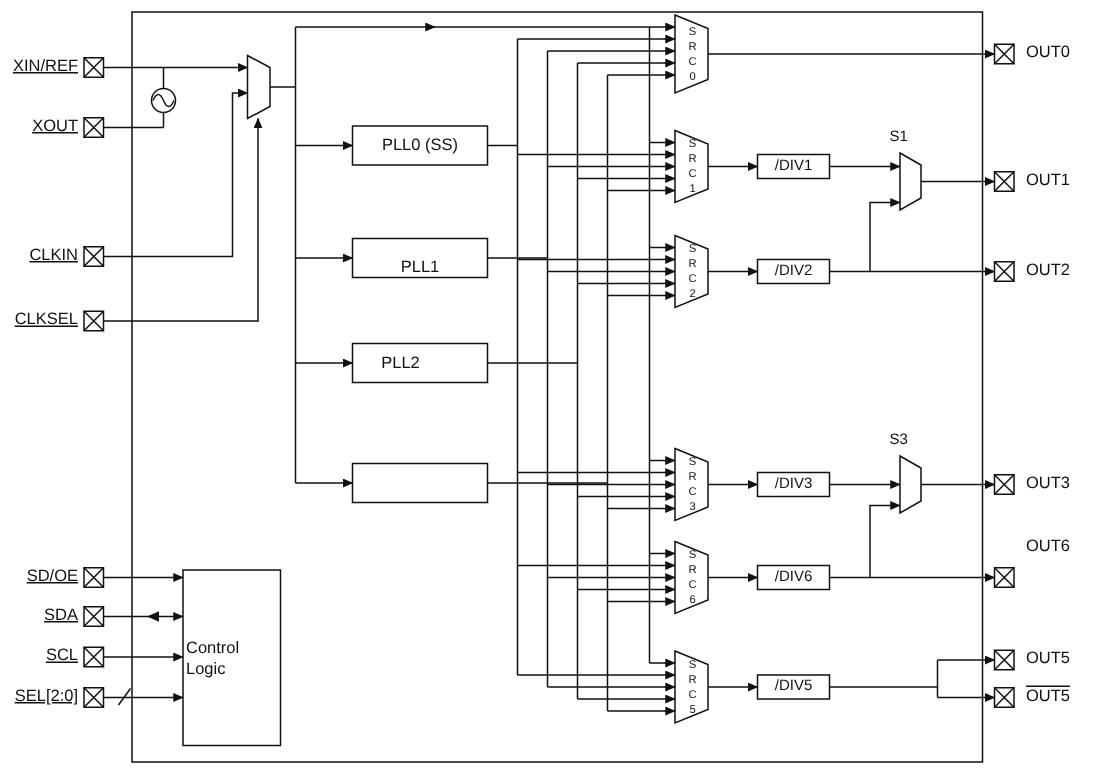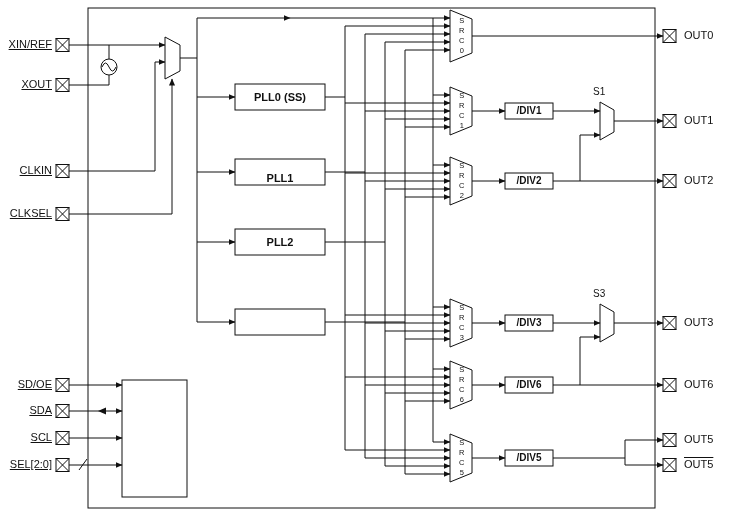--- a/index.html
+++ b/index.html
@@ -3,21 +3,21 @@
 <meta charset="utf-8">
 <style>
   html,body{margin:0;padding:0;background:#ffffff;}
   .stage{position:relative;width:731px;height:516px;background:#ffffff;
          font-family:"Liberation Sans",sans-serif;color:#111111;overflow:hidden;}
   .stage svg{position:absolute;left:0;top:0;}
   .lbl{position:absolute;font-size:11px;line-height:13px;white-space:nowrap;}
   .lbl-l{width:51px;text-align:right;left:1px;text-decoration:underline;}
   .lbl-r{left:684px;}
   .blk{position:absolute;display:flex;align-items:center;justify-content:center;
-       font-size:11px;text-align:left;line-height:14px;font-weight:bold;}
+       font-size:11px;text-align:left;line-height:14px;}
   .divlbl{font-size:10px;}
   .vlbl{position:absolute;writing-mode:vertical-rl;text-orientation:upright;
         font-size:7.5px;letter-spacing:1px;line-height:1;
         display:flex;align-items:center;justify-content:center;}
   .sel-lbl{position:absolute;font-size:10px;width:22px;}
   .ov{text-decoration:overline;}
 </style>
 </head>
 <body>
 
@@ -206,28 +206,29 @@
   <div class="lbl lbl-l" style="top:207px">CLKSEL</div>
   <div class="lbl lbl-l" style="top:378px">SD/OE</div>
   <div class="lbl lbl-l" style="top:404px">SDA</div>
   <div class="lbl lbl-l" style="top:431px">SCL</div>
   <div class="lbl lbl-l" style="top:458px">SEL[2:0]</div>
 
   <div class="lbl lbl-r" style="top:29px">OUT0</div>
   <div class="lbl lbl-r" style="top:114px">OUT1</div>
   <div class="lbl lbl-r" style="top:174px">OUT2</div>
   <div class="lbl lbl-r" style="top:316px">OUT3</div>
-  <div class="lbl lbl-r" style="top:378px">OUT6</div>
+  <div class="lbl lbl-r" style="top:358px">OUT6</div>
   <div class="lbl lbl-r" style="top:433px">OUT5</div>
   <div class="lbl lbl-r ov" style="top:458px">OUT5</div>
 
   <div class="blk" style="left:235px;top:84px;width:90px;height:26px">PLL0 (SS)</div>
   <div class="blk" style="left:235px;top:159px;width:90px;height:38px">PLL1</div>
-  <div class="blk" style="left:239px;top:229px;width:82px;height:26px">PLL2</div>
-
+  <div class="blk" style="left:226px;top:229px;width:82px;height:26px">PLL2</div>
+
+  <div class="blk" style="left:124px;top:380px;width:61px;height:117px">Control Logic</div>
 
   <div class="blk divlbl" style="left:505px;top:103px;width:48px;height:16px">/DIV1</div>
   <div class="blk divlbl" style="left:505px;top:173px;width:48px;height:16px">/DIV2</div>
   <div class="blk divlbl" style="left:505px;top:315px;width:48px;height:16px">/DIV3</div>
   <div class="blk divlbl" style="left:505px;top:377px;width:48px;height:16px">/DIV6</div>
   <div class="blk divlbl" style="left:505px;top:450px;width:48px;height:16px">/DIV5</div>
 
   <div class="vlbl" style="left:453px;top:12px;width:17px;height:48px">SRC0</div>
   <div class="vlbl" style="left:453px;top:89px;width:17px;height:44px">SRC1</div>
   <div class="vlbl" style="left:453px;top:159px;width:17px;height:44px">SRC2</div>

